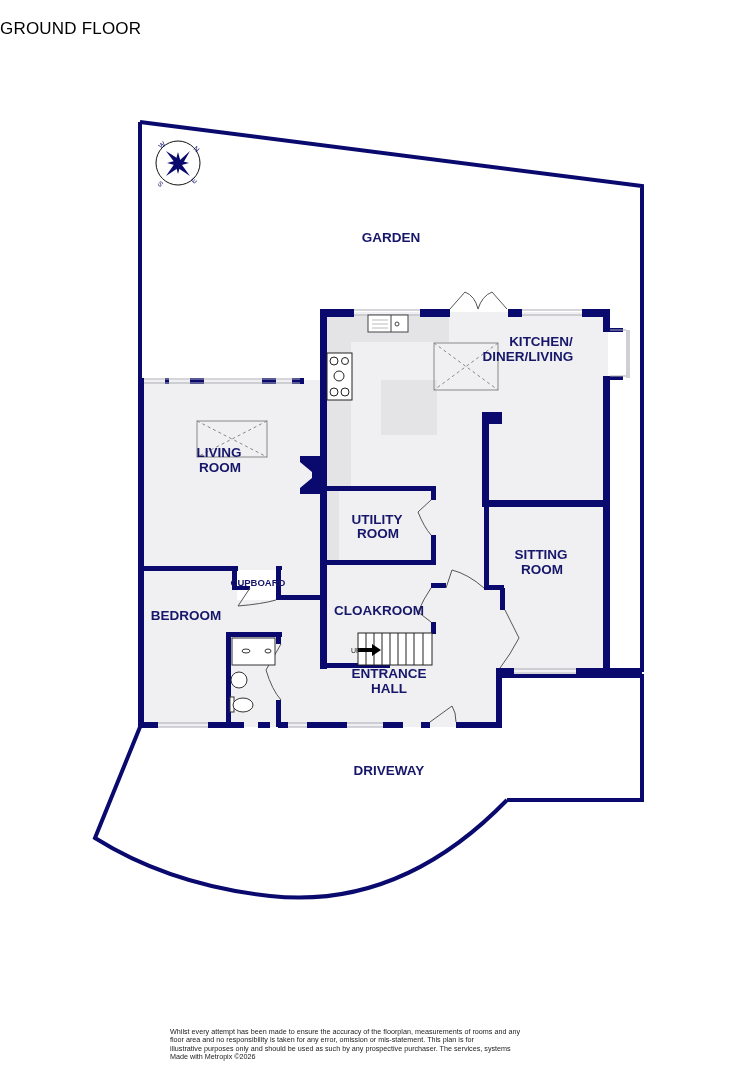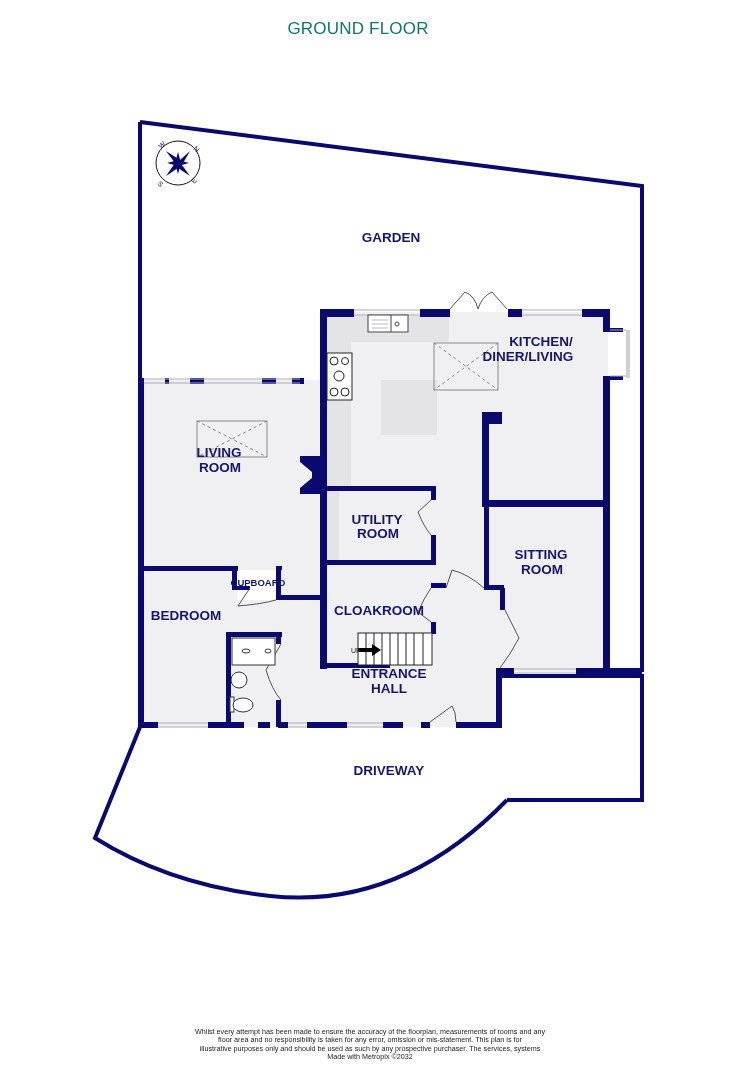--- a/index.html
+++ b/index.html
@@ -1,21 +1,21 @@
 <!DOCTYPE html>
 <html><head>
 <meta charset="utf-8">
 <style>
   html, body { margin: 0; padding: 0; background: #ffffff; }
   body { width: 737px; height: 1080px; position: relative; overflow: hidden; font-family: "Liberation Sans", sans-serif; }
-  .title { position: absolute; left: 0; top: 19px; width: 716px; text-align: center; font-size: 17px; color: #0f766e; letter-spacing: 0.2px; }
+  .title { position: absolute; left: 0; top: 19px; width: 716px; text-align: left; font-size: 17px; color: #000000; letter-spacing: 0.2px; }
   svg.plan { position: absolute; left: 0; top: 0; }
   .lbl { font-family: "Liberation Sans", sans-serif; font-weight: bold; fill: #16166a; font-size: 13.5px; text-anchor: middle; }
   .lbl-sm { font-family: "Liberation Sans", sans-serif; font-weight: bold; fill: #16166a; font-size: 9.5px; text-anchor: middle; }
-  .disclaimer { position: absolute; left: 170px; top: 1028px; width: 400px; text-align: center; font-size: 7.2px; line-height: 8.3px; color: #222; }
+  .disclaimer { position: absolute; left: 170px; top: 1028px; width: 400px; font-size: 7.2px; line-height: 8.3px; color: #222; }
   .disclaimer span { display: block; }
 </style>
 </head>
 <body>
 
 <div class="title">GROUND FLOOR</div>
 
 <svg class="plan" width="737" height="1080" viewBox="0 0 737 1080">
 
   <g fill="none" stroke="#0a0a6e" stroke-width="4">
@@ -231,14 +231,14 @@
   <text class="lbl" x="379" y="615">CLOAKROOM</text>
   <text class="lbl" x="389" y="678">ENTRANCE</text>
   <text class="lbl" x="389" y="693">HALL</text>
   <text class="lbl" x="389" y="775">DRIVEWAY</text>
 </svg>
 
 <div class="disclaimer">
   <span>Whilst every attempt has been made to ensure the accuracy of the floorplan, measurements of rooms and any</span>
   <span>floor area and no responsibility is taken for any error, omission or mis-statement. This plan is for</span>
   <span>illustrative purposes only and should be used as such by any prospective purchaser. The services, systems</span>
-  <span>Made with Metropix ©2032</span>
+  <span>Made with Metropix ©2026</span>
 </div>
 
 </body></html>

